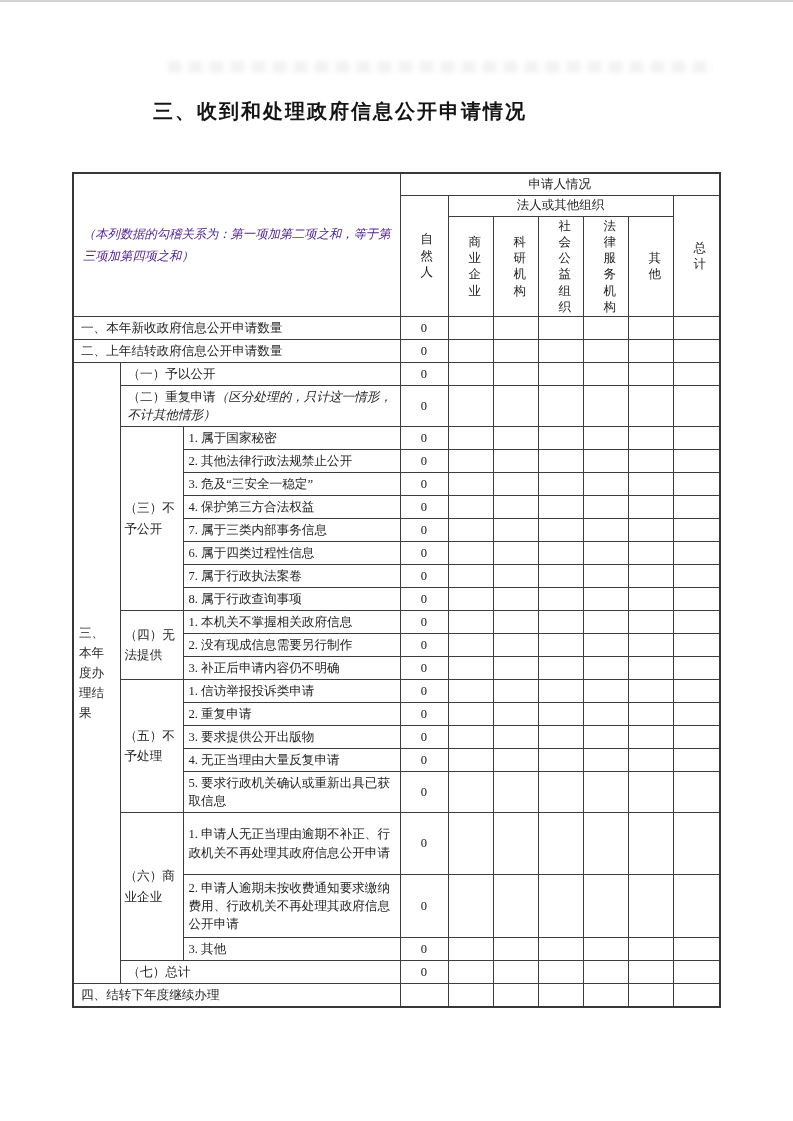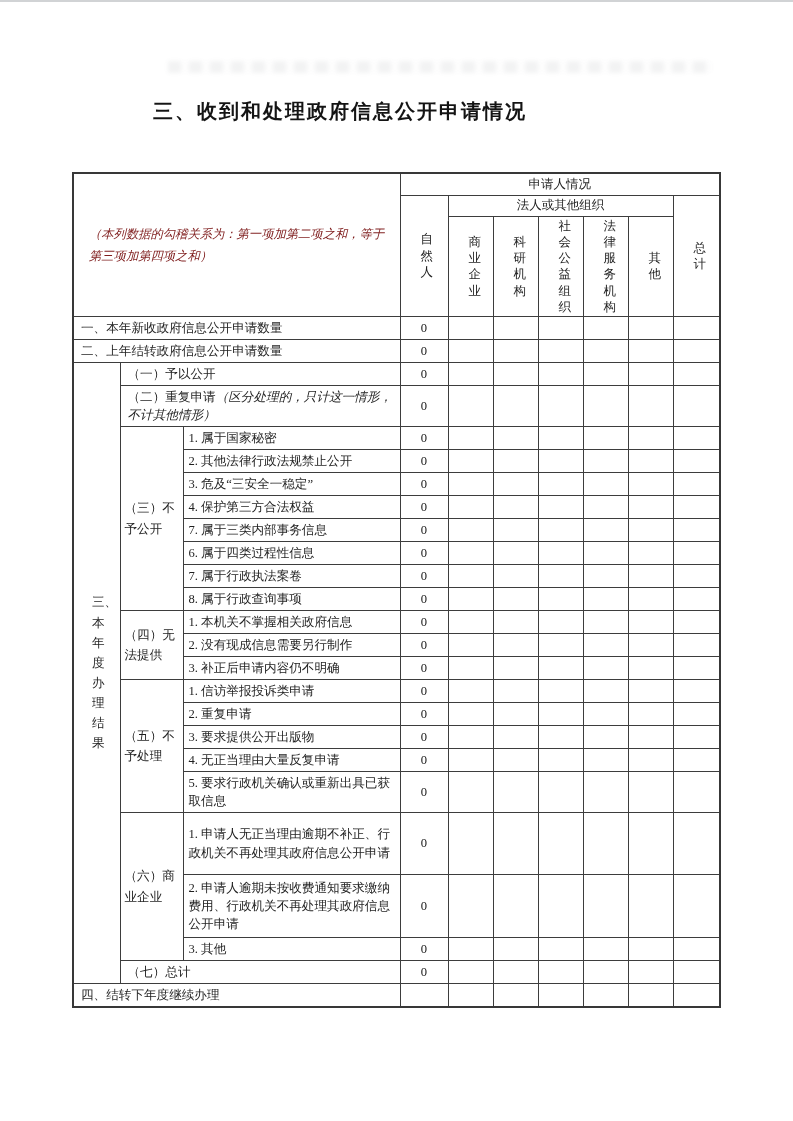--- a/index.html
+++ b/index.html
@@ -50,40 +50,40 @@
     font-size: 12.5px;
     line-height: 1.3;
     padding: 1px 20px;
   }
   .hr1 { height: 22px; }
   .hr2 { height: 21px; }
   .hr3 { height: 65px; }
   .note {
     font-size: 12.3px;
     line-height: 1.8;
-    padding: 2px 15px;
+    padding: 2px 9px;
     text-align: left;
-    color: #7f1d1d;
+    color: #4c1d95;
   }
   .kai { font-style: italic; }
   tbody tr { height: 23px; }
   tr.h2  { height: 41px; }
   tr.h3a { height: 62px; }
   tr.h3b { height: 63px; }
   .lbl {
     font-size: 12.6px;
     text-align: left;
     line-height: 1.45;
   }
   .l1 { padding: 1px 4px 1px 7px; font-family: Liberation Serif, serif; }
   .l2 { padding: 1px 4px 1px 7px; margin-left: 30px; }
   .l3 { padding: 1px 4px 1px 5px; }
   .secA {
     font-size: 12.6px; text-align: left;
-    padding: 1px 18px; line-height: 1.6;
+    padding: 1px 5px; line-height: 1.6;
   }
   .secB {
     font-size: 12.6px; text-align: left;
     padding: 1px 4px; line-height: 1.6;
   }
   .v {
     text-align: center;
     font-size: 12.6px;
     color: #141414;
   }

